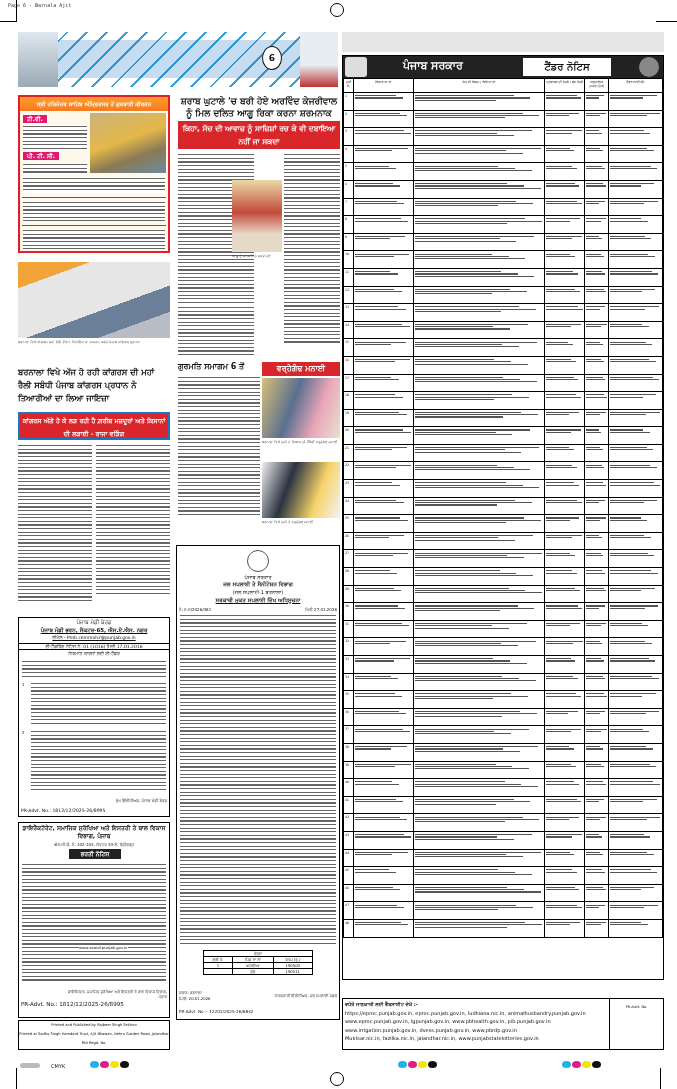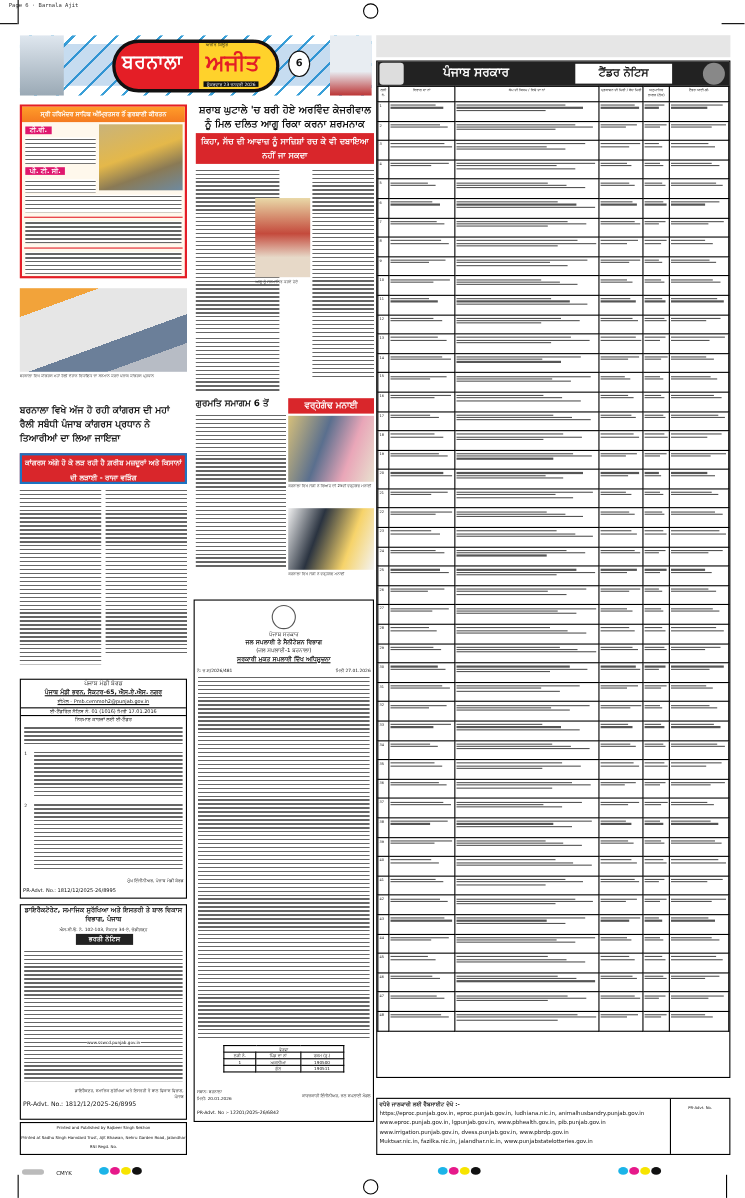--- a/index.html
+++ b/index.html
@@ -68,27 +68,20 @@
 <div class="abs regmark" style="left:330px;top:1072px"></div>
 <div class="abs crop" style="left:656px;top:21px;width:21px;height:1px;border-top-width:1px"></div>
 <div class="abs crop" style="left:16px;top:1068px;width:1px;height:21px;border-left-width:1px"></div>
 <div class="abs crop" style="left:660px;top:1068px;width:1px;height:21px;border-left-width:1px"></div>
 
 <div class="abs mast">
   <div class="abs mast-band"></div>
   <div class="abs mast-band2"></div>
   <div class="abs mast-left-photo"></div>
   <div class="abs mast-right-photo"></div>
-  <div class="abs logo-oval">
-    <div class="abs logo-yellow"></div>
-    <div class="abs logo-left">ਬਰਨਾਲਾ</div>
-    <div class="abs logo-small">ਅਜੀਤ ਬਿਊਰੋ</div>
-    <div class="abs logo-right">ਅਜੀਤ</div>
-    <div class="abs logo-date">ਸ਼ੁੱਕਰਵਾਰ 23 ਜਨਵਰੀ 2026</div>
-  </div>
   <div class="abs page-no">6</div>
 </div>
 
 <div class="abs goldbox">
   <div class="abs goldbox-head">ਸ੍ਰੀ ਹਰਿਮੰਦਰ ਸਾਹਿਬ ਅੰਮ੍ਰਿਤਸਰ ਤੋਂ ਗੁਰਬਾਣੀ ਕੀਰਤਨ</div>
   <div class="abs tag" style="left:3px;top:18px">ਟੀ.ਵੀ.</div>
   <div class="abs linesblk" style="left:3px;top:28px;width:64px;height:24px"></div>
   <div class="abs tag" style="left:3px;top:55px">ਪੀ. ਟੀ. ਸੀ.</div>
   <div class="abs linesblk" style="left:3px;top:66px;width:64px;height:12px"></div>
   <div class="abs goldbox-photo"></div>

